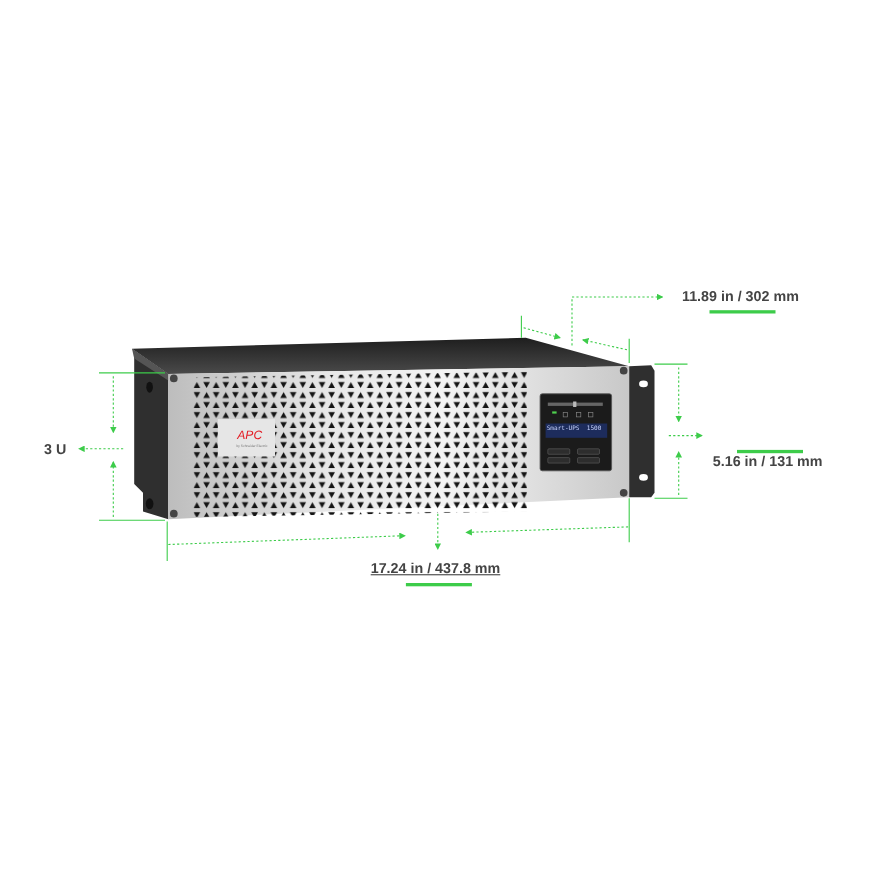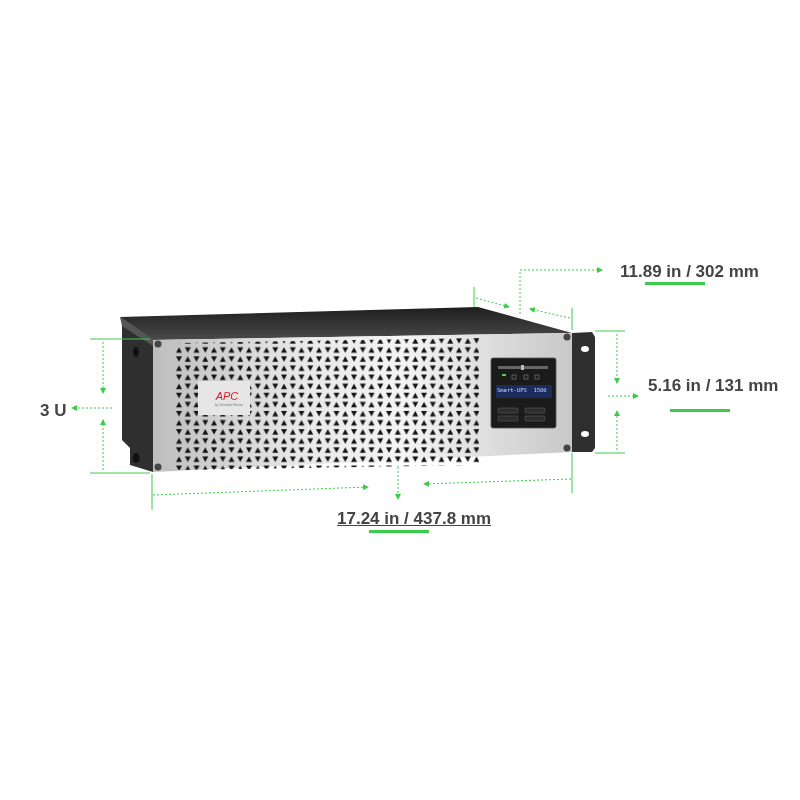--- a/index.html
+++ b/index.html
@@ -1,18 +1,18 @@
 <!DOCTYPE html>
 <html><head>
   <meta charset="utf-8">
   <style>
     html, body { margin:0; padding:0; background:#ffffff; }
     body { width:800px; height:800px; position:relative; overflow:hidden; font-family:"Liberation Sans", sans-serif; }
     .abs { position:absolute; }
-    .dim-label { position:absolute; color:#444; font-weight:bold; font-size:17px; white-space:nowrap; }
+    .dim-label { position:absolute; color:#444; font-weight:bold; font-size:13px; white-space:nowrap; }
     .underline { position:absolute; height:3px; background:#3dcc4a; }
     svg.overlay { position:absolute; left:0; top:0; }
   </style>
 </head>
 <body>
 
 <svg class="overlay" width="800" height="800" viewBox="0 0 800 800">
   <defs>
     <linearGradient id="frontGrad" x1="0" y1="0" x2="1" y2="0">
       <stop offset="0" stop-color="#bdbdbd"></stop>
@@ -107,19 +107,19 @@
 </svg>
 
 <div class="abs" style="left:210px; top:390px; width:34px; text-align:center; color:#e31b23; font-weight:normal; font-style:italic; font-size:11px;">APC</div>
 <div class="abs" style="left:209px; top:403px; width:40px; text-align:center; color:#777; font-size:3px; white-space:nowrap;">by Schneider Electric</div>
 
 <div class="abs" style="left:497px; top:387px; width:54px; color:#c8d4ff; font-family:'DejaVu Sans Mono', monospace; font-size:5.5px; white-space:pre;">Smart-UPS  1500</div>
 
 <div class="dim-label" style="left:620px; top:262px;">11.89 in / 302 mm</div>
 <div class="underline" style="left:645px; top:282px; width:60px;"></div>
 
-<div class="dim-label" style="left:648px; top:376px;">5.16 in / 131 mm</div>
+<div class="dim-label" style="left:648px; top:412px;">5.16 in / 131 mm</div>
 <div class="underline" style="left:670px; top:409px; width:60px;"></div>
 
 <div class="dim-label" style="left:337px; top:509px;text-decoration:underline;">17.24 in / 437.8 mm</div>
 <div class="underline" style="left:369px; top:530px; width:60px;"></div>
 
 <div class="dim-label" style="left:40px; top:401px;">3 U</div>
 
 </body></html>

